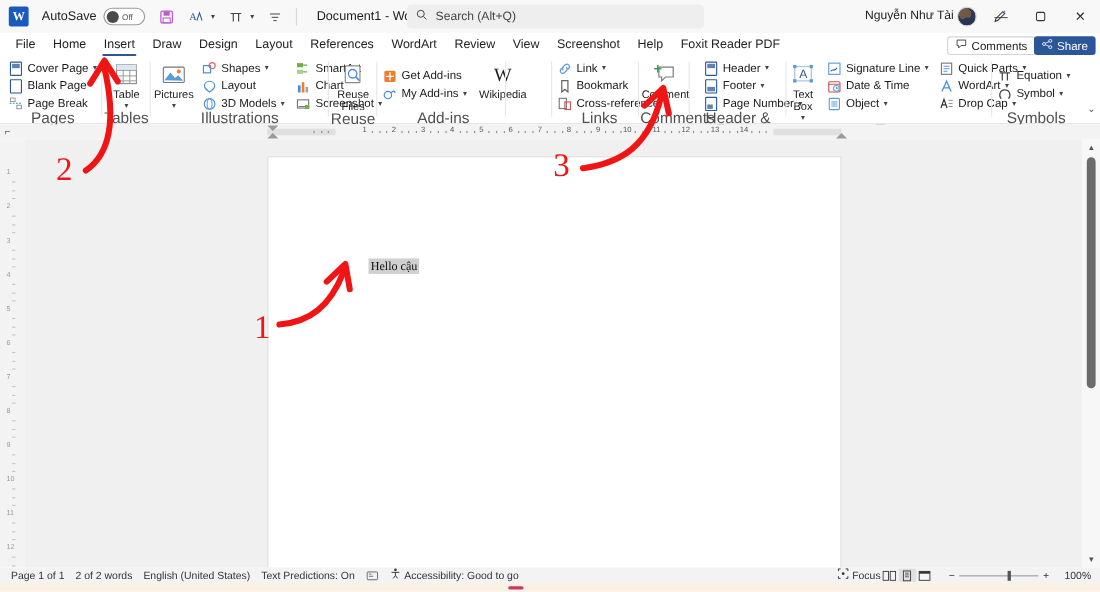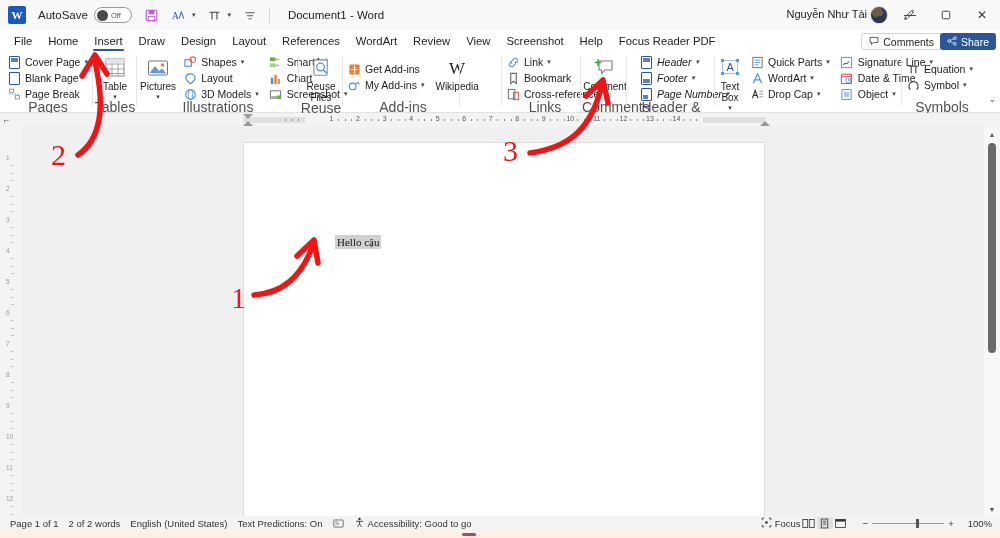--- a/index.html
+++ b/index.html
@@ -259,20 +259,29 @@
     </div>
     <span class="caret">▾</span>
     <div class="tb-icon">
       <svg width="12" height="12" viewBox="0 0 16 16">
           <path d="M2 5 H14 M4 9 H12 M6 13 H10" stroke="#444" stroke-width="1.2"></path>
         </svg>
     </div>
     <div class="tb-sep"></div>
     <span class="doc-title">Document1  -  Word</span>
 
+    <div class="searchbox">
+      <span class="mag">
+        <svg width="11" height="11" viewBox="0 0 16 16">
+            <circle cx="6.6" cy="6.6" r="4.6" fill="none" stroke="#444" stroke-width="1.3"></circle>
+            <path d="M10.2 10.2 L14 14" stroke="#444" stroke-width="1.3"></path>
+          </svg>
+      </span>
+      <span>Search (Alt+Q)</span>
+    </div>
 
     <span class="user-name">Nguyễn Như Tài</span>
     <div class="avatar"></div>
     <div class="win-btn pen-btn">
       <svg width="14" height="14" viewBox="0 0 16 16">
           <path d="M3 13 L4 10 L11 3 L13 5 L6 12 Z" fill="none" stroke="#333" stroke-width="1.1"></path>
           <path d="M12 2 l1.5 1.5" stroke="#4a90d9" stroke-width="1.3"></path>
         </svg>
     </div>
     <div class="win-btn min-btn">—</div>
@@ -290,21 +299,21 @@
     <div class="tab active">Insert</div>
     <div class="tab">Draw</div>
     <div class="tab">Design</div>
     <div class="tab">Layout</div>
     <div class="tab">References</div>
     <div class="tab">WordArt</div>
     <div class="tab">Review</div>
     <div class="tab">View</div>
     <div class="tab">Screenshot</div>
     <div class="tab">Help</div>
-    <div class="tab">Focus Reader PDF</div>
+    <div class="tab">Foxit Reader PDF</div>
 
     <div class="comments-btn">
       <span>
         <svg width="10" height="10" viewBox="0 0 14 14">
             <path d="M1.5 2 h11 v7 h-6 l-3 3 v-3 h-2 z" fill="none" stroke="#333" stroke-width="1.1"></path>
           </svg>
       </span>
       <span>Comments</span>
     </div>
     <div class="share-btn">
@@ -551,21 +560,21 @@
           </span>
           <span>Comment</span>
         </div>
       </div>
       <div class="rgroup-label">Comments</div>
     </div>
     <div class="rsep" style="left:626px;"></div>
 
     <div class="rgroup" style="left:628px;width:86px;">
       <div class="rgroup-body">
-        <div class="rsmall-col" style="margin-left:8px;font-style:italic;">
+        <div class="rsmall-col" style="margin-left:8px;">
           <div class="rsmall">
             <span class="ico">
                 <span class="pagelike top"></span>
               </span>
             <span>Header</span>
             <span class="caret">▾</span>
           </div>
           <div class="rsmall">
             <span class="ico">
                 <span class="pagelike bot"></span>
@@ -595,51 +604,20 @@
                 <text x="7.5" y="13" font-size="11" fill="#2b579a" font-family="Liberation Sans, sans-serif">A</text>
                 <rect x="2" y="1" width="3" height="3" fill="#5b9bd5"></rect>
                 <rect x="17" y="1" width="3" height="3" fill="#5b9bd5"></rect>
                 <rect x="2" y="14" width="3" height="3" fill="#5b9bd5"></rect>
                 <rect x="17" y="14" width="3" height="3" fill="#5b9bd5"></rect>
               </svg>
           </span>
           <span>Text Box</span>
           <span class="bigcaret">▾</span>
         </div>
-        <div class="rsmall-col" style="margin-left:3px;">
-          <div class="rsmall">
-            <span class="ico">
-              <svg width="13" height="13" viewBox="0 0 14 14">
-                  <rect x="2" y="1.5" width="10" height="11" fill="none" stroke="#777" stroke-width="1.1"></rect>
-                  <path d="M4 4.5 h6 M4 7 h6 M4 9.5 h4" stroke="#5b9bd5" stroke-width="1"></path>
-                </svg>
-            </span>
-            <span>Quick Parts</span>
-            <span class="caret">▾</span>
-          </div>
-          <div class="rsmall">
-            <span class="ico">
-              <svg width="13" height="13" viewBox="0 0 14 14">
-                  <path d="M2.5 12 L7 2 L11.5 12 M4.5 8.5 h5" stroke="#4a90d9" stroke-width="1.3" fill="none"></path>
-                </svg>
-            </span>
-            <span>WordArt</span>
-            <span class="caret">▾</span>
-          </div>
-          <div class="rsmall">
-            <span class="ico">
-              <svg width="13" height="13" viewBox="0 0 14 14">
-                  <path d="M1.5 11 L4.5 2.5 L7.5 11 M2.8 8 h3.4" stroke="#333" stroke-width="1.2" fill="none"></path>
-                  <path d="M9 3.5 h4 M9 6.5 h4 M9 9.5 h4" stroke="#888" stroke-width=".9"></path>
-                </svg>
-            </span>
-            <span>Drop Cap</span>
-            <span class="caret">▾</span>
-          </div>
-        </div>
         <div class="rsmall-col" style="margin-left:4px;">
           <div class="rsmall">
             <span class="ico">
               <svg width="13" height="13" viewBox="0 0 14 14">
                   <rect x="1.5" y="1.5" width="11" height="11" fill="none" stroke="#5b9bd5" stroke-width="1.1"></rect>
                   <path d="M3.5 9.5 C5 6 7 11 9.5 6" stroke="#2b579a" stroke-width="1.1" fill="none"></path>
                 </svg>
             </span>
             <span>Signature Line</span>
             <span class="caret">▾</span>
@@ -656,20 +634,51 @@
             <span>Date &amp; Time</span>
           </div>
           <div class="rsmall">
             <span class="ico">
               <svg width="13" height="13" viewBox="0 0 14 14">
                   <rect x="2" y="1.5" width="10" height="11" rx="1" fill="none" stroke="#5b9bd5" stroke-width="1.1"></rect>
                   <rect x="4" y="4" width="6" height="6" fill="#5b9bd5" opacity=".5"></rect>
                 </svg>
             </span>
             <span>Object</span>
+            <span class="caret">▾</span>
+          </div>
+        </div>
+        <div class="rsmall-col" style="margin-left:3px;">
+          <div class="rsmall">
+            <span class="ico">
+              <svg width="13" height="13" viewBox="0 0 14 14">
+                  <rect x="2" y="1.5" width="10" height="11" fill="none" stroke="#777" stroke-width="1.1"></rect>
+                  <path d="M4 4.5 h6 M4 7 h6 M4 9.5 h4" stroke="#5b9bd5" stroke-width="1"></path>
+                </svg>
+            </span>
+            <span>Quick Parts</span>
+            <span class="caret">▾</span>
+          </div>
+          <div class="rsmall">
+            <span class="ico">
+              <svg width="13" height="13" viewBox="0 0 14 14">
+                  <path d="M2.5 12 L7 2 L11.5 12 M4.5 8.5 h5" stroke="#4a90d9" stroke-width="1.3" fill="none"></path>
+                </svg>
+            </span>
+            <span>WordArt</span>
+            <span class="caret">▾</span>
+          </div>
+          <div class="rsmall">
+            <span class="ico">
+              <svg width="13" height="13" viewBox="0 0 14 14">
+                  <path d="M1.5 11 L4.5 2.5 L7.5 11 M2.8 8 h3.4" stroke="#333" stroke-width="1.2" fill="none"></path>
+                  <path d="M9 3.5 h4 M9 6.5 h4 M9 9.5 h4" stroke="#888" stroke-width=".9"></path>
+                </svg>
+            </span>
+            <span>Drop Cap</span>
             <span class="caret">▾</span>
           </div>
         </div>
       </div>
       <div class="rgroup-label">Text</div>
     </div>
     <div class="rsep" style="left:901px;"></div>
 
     <div class="rgroup" style="left:903px;width:78px;">
       <div class="rgroup-body">

